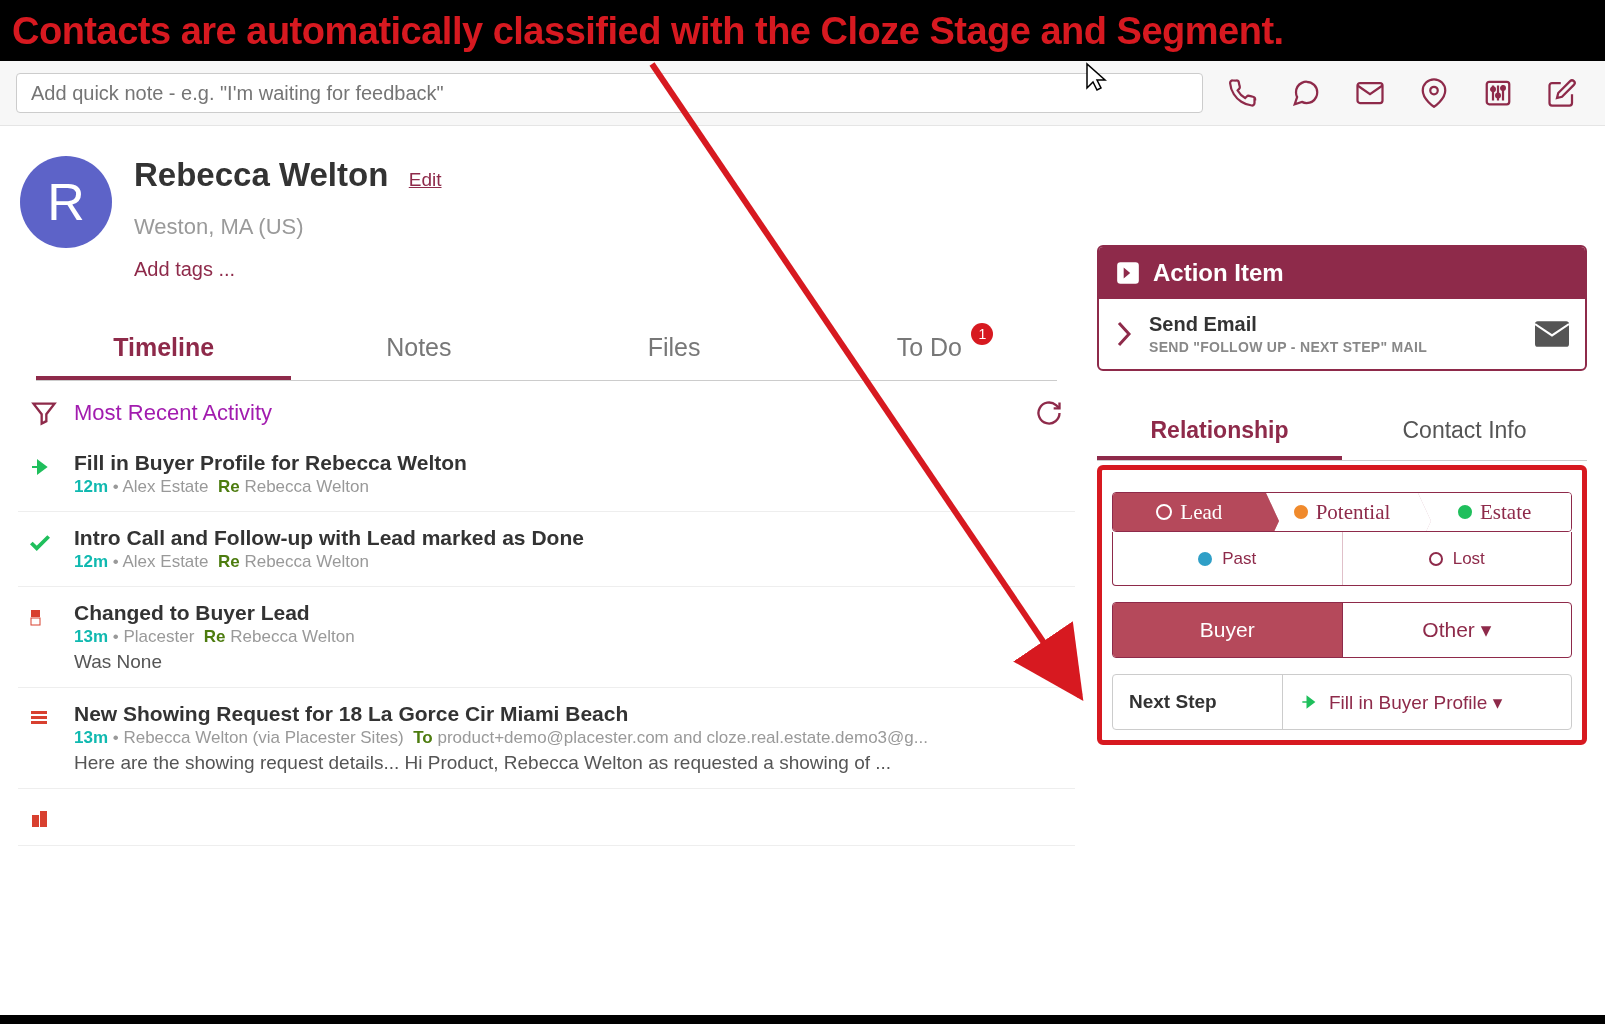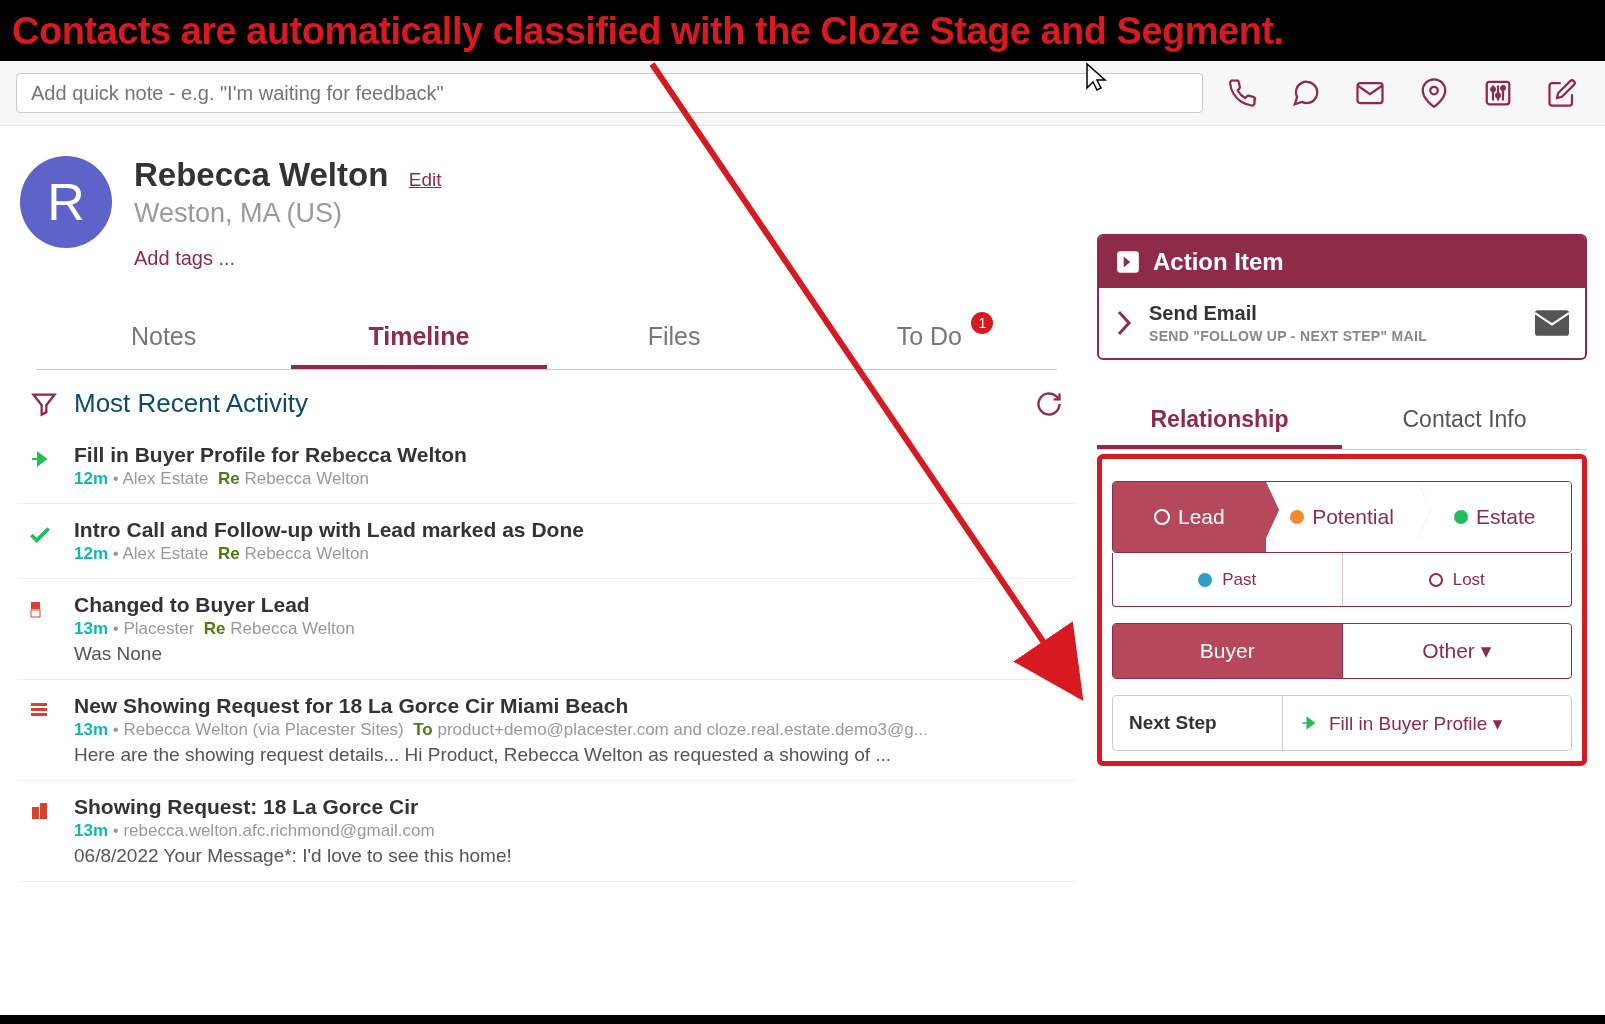--- a/index.html
+++ b/index.html
@@ -14,37 +14,37 @@
   .topbar { display: flex; align-items: center; padding: 12px 16px; border-bottom: 1px solid #e5e5e5; gap: 24px; background: #f7f7f7; }
   .quicknote { flex: 1; height: 40px; border: 1px solid #ccc; border-radius: 4px; padding: 0 14px; font-size: 20px; color: #999; background: #fff; }
   .topbar-icons { display: flex; align-items: center; gap: 34px; padding-right: 12px; }
   .ticon { width: 30px; height: 30px; color: #8e2a4a; }
 
   
   .contact-header { display: flex; align-items: flex-start; padding: 30px 20px 20px; gap: 22px; }
   .avatar { width: 92px; height: 92px; border-radius: 50%; background: #5d63c8; color:#fff; display:flex; align-items:center; justify-content:center; font-size: 52px; font-weight: 300; }
   .contact-meta h1 { font-size: 33px; font-weight: 700; color:#333; display:inline; }
   .edit-link { color:#8e2a4a; text-decoration: underline; font-size: 19px; margin-left: 16px; }
-  .location { color:#9a9a9a; font-size: 27px; margin-top: 4px; }
+  .location { color:#9a9a9a; font-size: 22px; margin-top: 20px; }
   .add-tags { color:#8e2a4a; font-size: 20px; margin-top: 18px; }
 
   
   .tabs { display:flex; border-bottom: 1px solid #ccc; margin: 18px 18px 0; }
   .tab { flex:1; text-align:center; padding: 14px 0; font-size: 25px; color:#777; position:relative; cursor:pointer; }
   .tab.active { color:#8e2a4a; font-weight:700; border-bottom: 4px solid #8e2a4a; }
   .badge { position:absolute; top:4px; right: calc(50% - 64px); background:#d71920; color:#fff; width:22px; height:22px; border-radius:50%; font-size:14px; display:flex; align-items:center; justify-content:center; }
 
   
   .body-wrap { display:flex; gap: 22px; padding: 0 18px; }
   .left-col { flex:1; min-width: 0; }
   .right-col { width: 490px; padding-top: 0; }
 
   
   .filter-row { display:flex; align-items:center; gap:16px; padding: 18px 12px 10px; }
-  .filter-row .label { font-size: 26px; color:#0c4a6e; flex:1; }
+  .filter-row .label { font-size: 22px; color:#a21caf; flex:1; }
   .funnel-icon, .refresh-icon { width:28px; height:28px; color:#8e2a4a; }
 
   
   .tl-item { display:flex; gap:18px; padding: 14px 12px 14px 6px; border-bottom: 1px solid #eee; }
   .tl-icon { width:32px; flex-shrink:0; display:flex; justify-content:center; padding-top:4px; }
   .tl-body { flex:1; min-width:0; }
   .tl-title { font-size: 21px; font-weight:700; color:#333; }
   .tl-meta { font-size: 17px; color:#999; margin-top: 2px; }
   .tl-meta .time { color:#10b9b0; font-weight:600; }
   .tl-meta .bold { color:#4d7c0f; font-weight:700; }
@@ -62,21 +62,21 @@
 
   
   .rel-tabs { display:flex; border-bottom:1px solid #ccc; margin-top:34px; }
   .rel-tab { flex:1; text-align:center; padding:12px 0; font-size:23px; color:#555; }
   .rel-tab.active { color:#8e2a4a; font-weight:700; border-bottom:4px solid #8e2a4a; }
 
   
   .highlight { border:5px solid #d71920; border-radius:6px; padding:10px; margin-top:4px; }
 
   
-  .stage-row { display:flex; border:1px solid #8e2a4a; border-radius:4px; overflow:hidden; margin-top:12px; height:72px; }
+  .stage-row { display:flex; border:1px solid #8e2a4a; border-radius:4px; overflow:hidden; margin-top:12px; height:40px;font-family:Liberation Serif, serif; }
   .stage { flex:1; display:flex; align-items:center; justify-content:center; gap:8px; font-size:21px; color:#8e2a4a; position:relative; background:#fff; }
   .stage.active { background:#b5495b; color:#fff; }
   .stage .dot { width:14px; height:14px; border-radius:50%; display:inline-block; }
   .stage .ring { width:16px; height:16px; border:2.5px solid currentColor; border-radius:50%; display:inline-block; }
   .stage:not(:last-child)::after { content:""; position:absolute; right:-13px; top:0; width:0; height:0; border-top:28px solid transparent; border-bottom:28px solid transparent; border-left:13px solid currentBg; z-index:2; }
   .stage.active::after { border-left:13px solid #b5495b; }
   .stage:not(.active):not(:last-child)::after { border-left:13px solid #fff; }
   .stage:not(:first-child)::before { content:""; position:absolute; left:0; top:0; width:0; height:0; border-top:28px solid transparent; border-bottom:28px solid transparent; border-left:13px solid #8e2a4a; opacity:0.4; }
 
   .stage-row2 { display:flex; border:1px solid #8e2a4a; border-top:none; border-radius:0 0 4px 4px; overflow:hidden; height:54px; }
@@ -160,22 +160,22 @@
       </div>
       <div class="location">Weston, MA (US)</div>
       <div class="add-tags">Add tags ...</div>
     </div>
   </div>
 
   <div class="body-wrap">
     <div class="left-col">
 
       <div class="tabs">
+        <div class="tab active">Timeline</div>
         <div class="tab">Notes</div>
-        <div class="tab active">Timeline</div>
         <div class="tab">Files</div>
         <div class="tab">
           <span>To Do</span>
           <span class="badge">1</span>
         </div>
       </div>
 
       <div class="filter-row">
         <svg class="funnel-icon" viewBox="0 0 24 24" fill="none" stroke="currentColor" stroke-width="2">
             <path d="M3 4h18l-7 9v6l-4 2v-8L3 4z"></path>
@@ -239,25 +239,20 @@
           <div class="tl-extra">Here are the showing request details... Hi Product, Rebecca Welton as requested a showing of ...</div>
         </div>
       </div>
 
       <div class="tl-item">
         <div class="tl-icon">
           <svg width="24" height="24" viewBox="0 0 24 24" fill="#d8402f">
               <rect x="4" y="8" width="7" height="12"></rect>
               <rect x="12" y="4" width="7" height="16"></rect>
             </svg>
-        </div>
-        <div class="tl-body">
-          <div class="tl-title">Showing Request: 18 La Gorce Cir</div>
-          <div class="tl-meta"><span class="time">13m</span> • <span>rebecca.welton.afc.richmond@gmail.com</span></div>
-          <div class="tl-extra">06/8/2022 Your Message*: I'd love to see this home!</div>
         </div>
       </div>
 
     </div>
 
     <div class="right-col">
 
       <div class="action-panel">
         <div class="action-head">
           <svg width="26" height="26" viewBox="0 0 24 24" fill="#fff">

